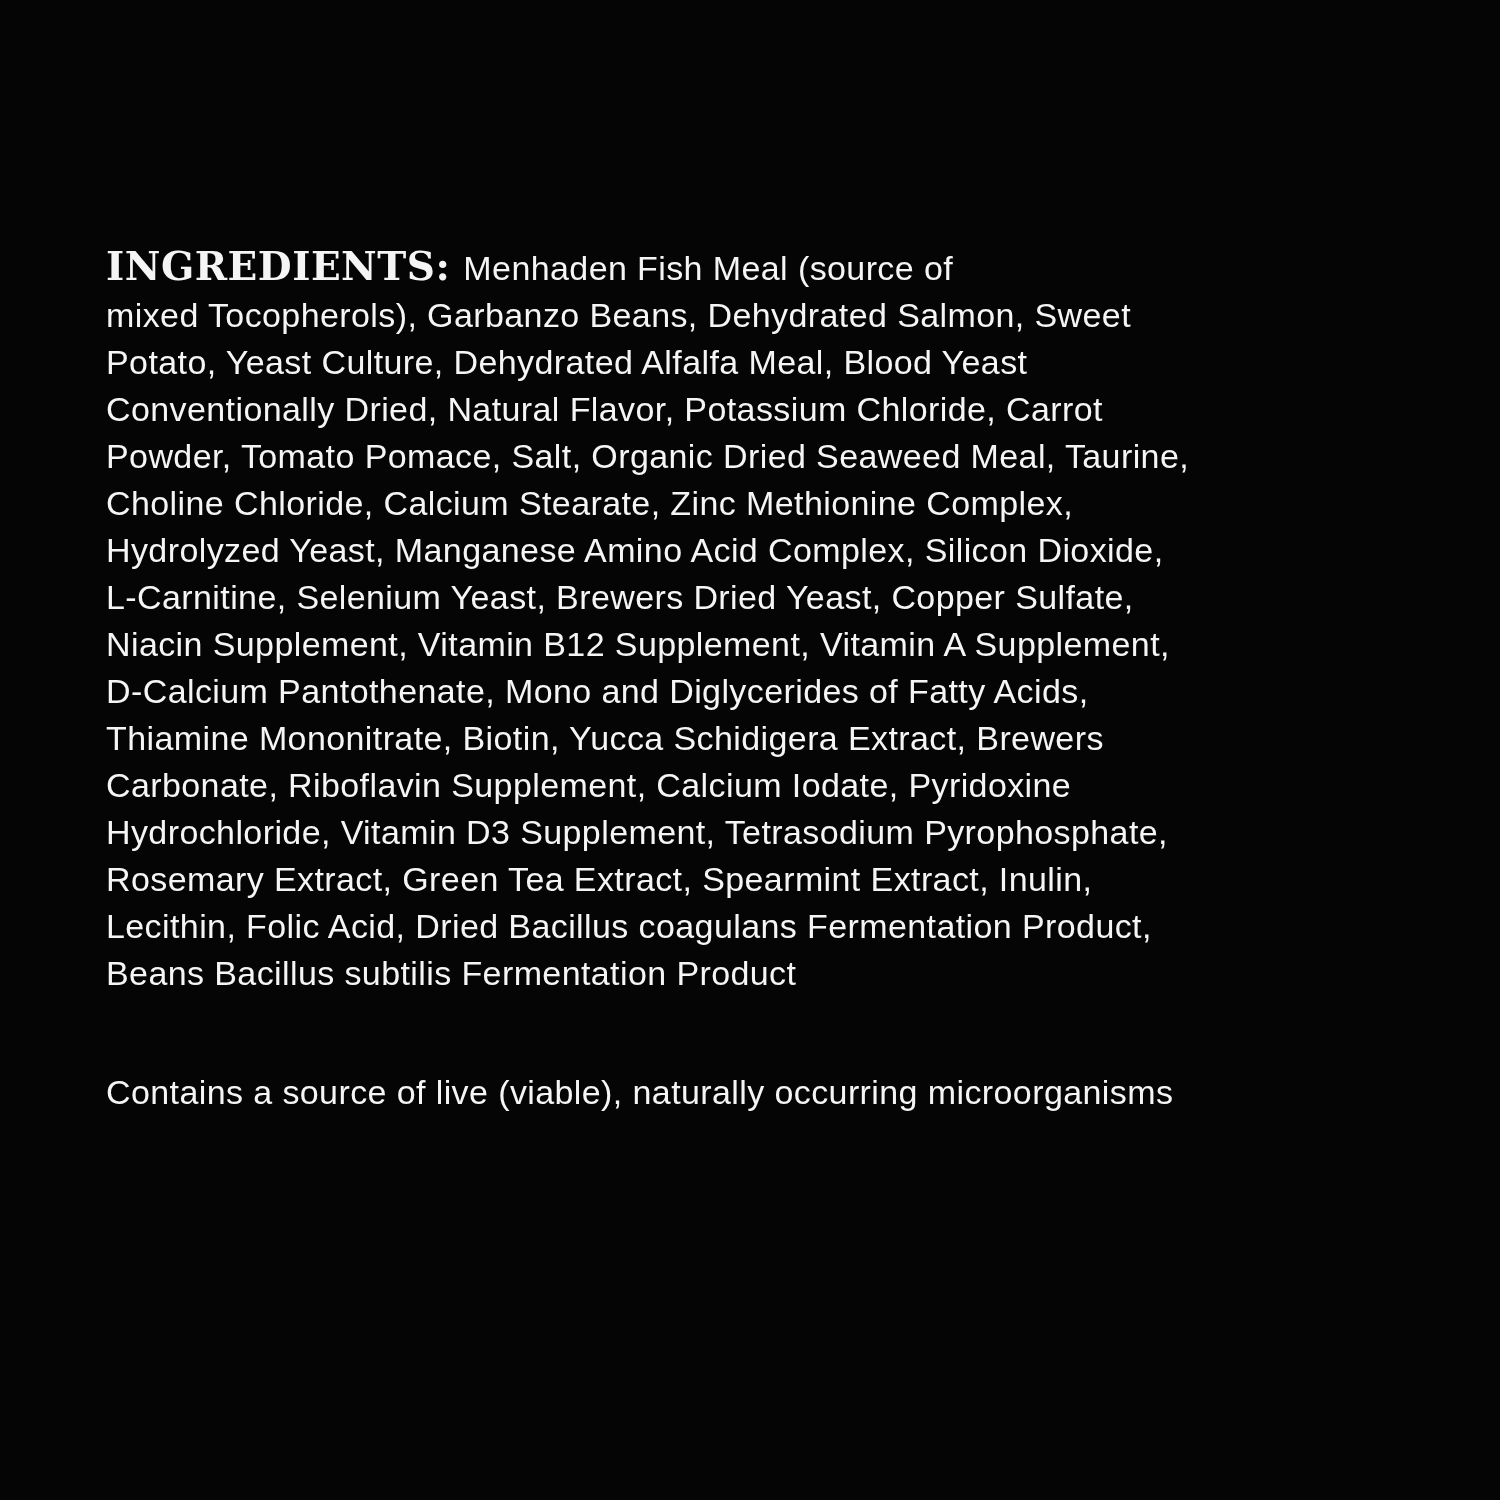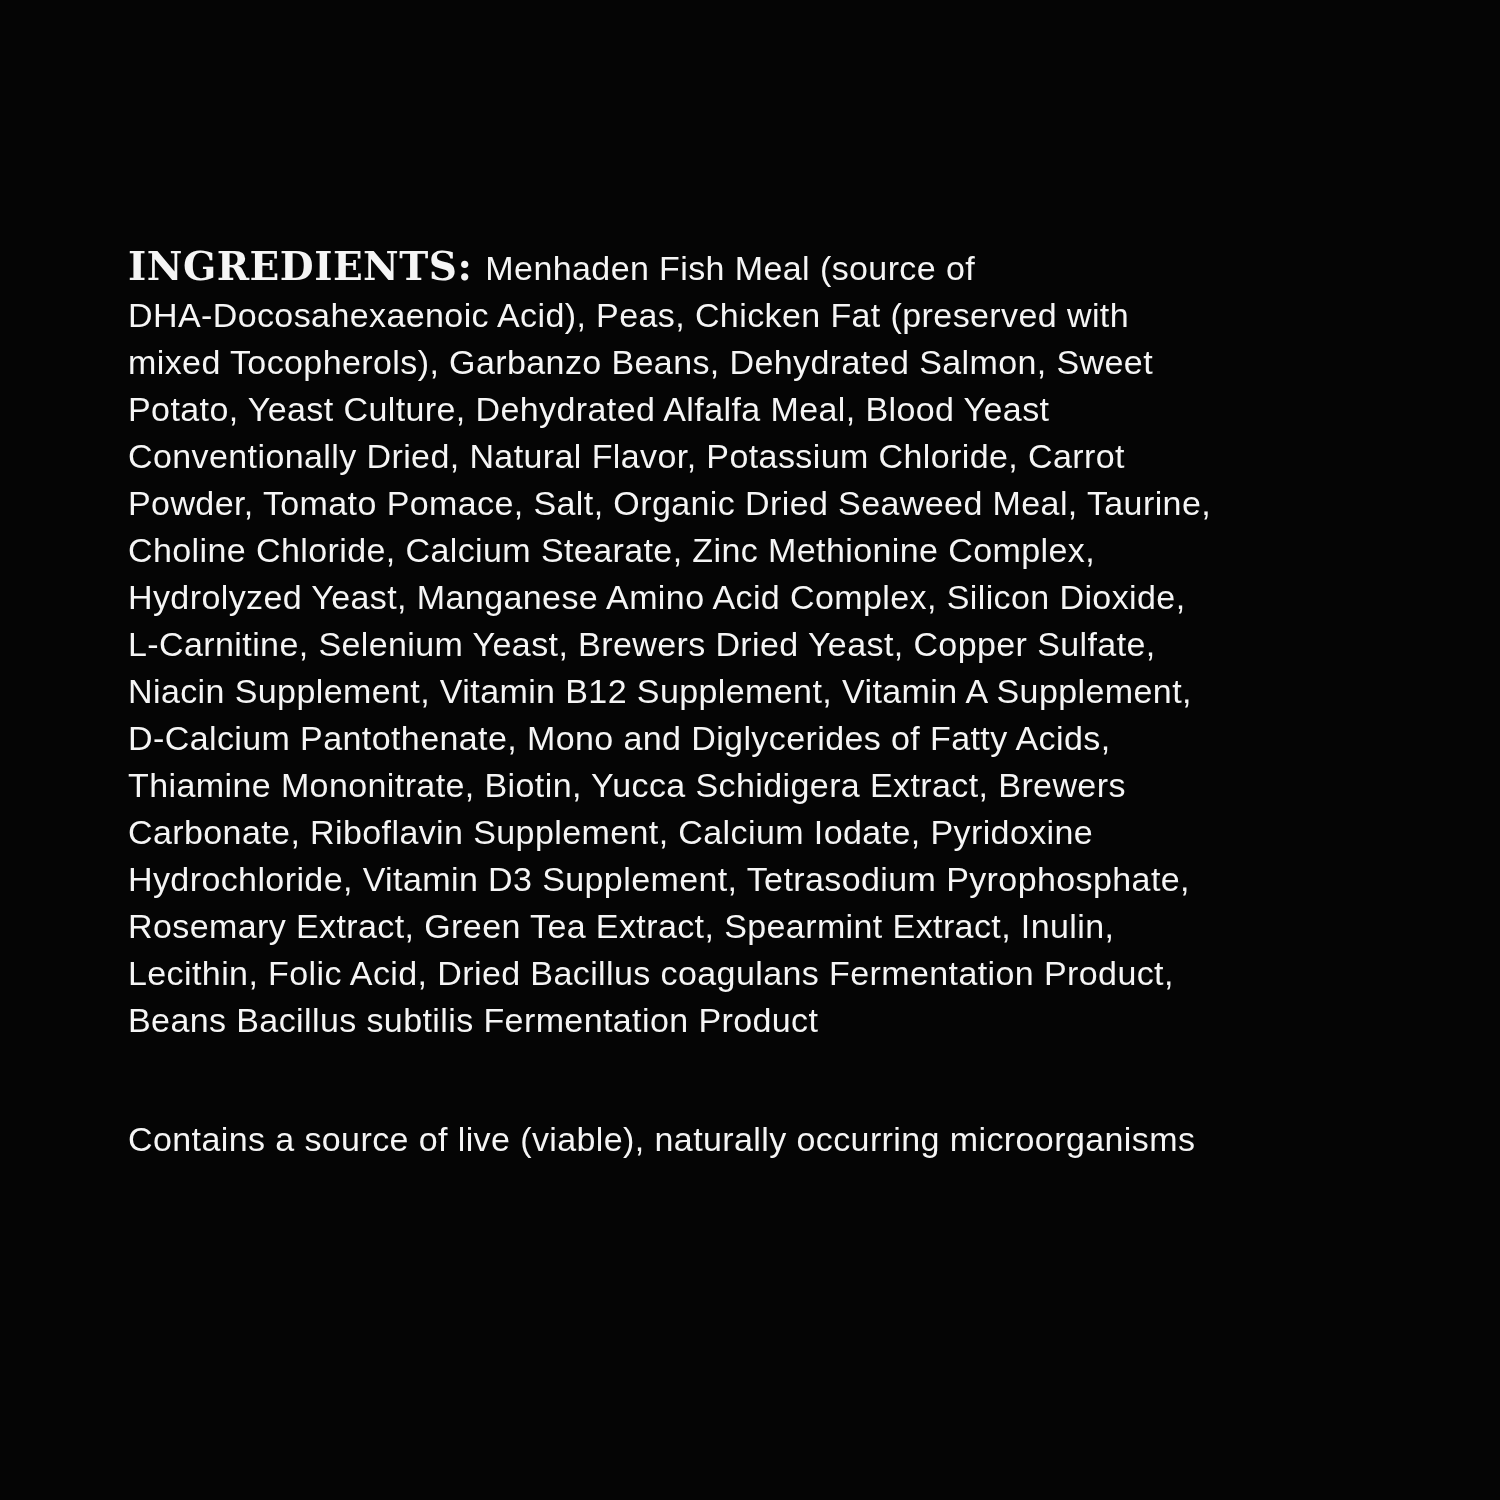--- a/index.html
+++ b/index.html
@@ -12,21 +12,21 @@
   }
   body {
     width: 1500px;
     height: 1500px;
     background: var(--bg);
     position: relative;
     overflow: hidden;
   }
   .label-panel {
     position: absolute;
-    left: 128px;
+    left: 106px;
     top: 243px;
     width: 1290px;
     color: var(--fg);
     font-family: "Liberation Sans", sans-serif;
     font-size: 34px;
     font-weight: 400;
     line-height: 47px;
     letter-spacing: 0.4px;
   }
   .line {
@@ -42,21 +42,20 @@
   .note {
     margin-top: 72px;
     white-space: pre;
   }
 </style>
 </head>
 <body>
 
 <div class="label-panel">
   <div class="line"><span class="heading">INGREDIENTS:</span><span>Menhaden Fish Meal (source of</span></div>
-  <div class="line">DHA-Docosahexaenoic Acid), Peas, Chicken Fat (preserved with</div>
   <div class="line">mixed Tocopherols), Garbanzo Beans, Dehydrated Salmon, Sweet</div>
   <div class="line">Potato, Yeast Culture, Dehydrated Alfalfa Meal, Blood Yeast</div>
   <div class="line">Conventionally Dried, Natural Flavor, Potassium Chloride, Carrot</div>
   <div class="line">Powder, Tomato Pomace, Salt, Organic Dried Seaweed Meal, Taurine,</div>
   <div class="line">Choline Chloride, Calcium Stearate, Zinc Methionine Complex,</div>
   <div class="line">Hydrolyzed Yeast, Manganese Amino Acid Complex, Silicon Dioxide,</div>
   <div class="line">L-Carnitine, Selenium Yeast, Brewers Dried Yeast, Copper Sulfate,</div>
   <div class="line">Niacin Supplement, Vitamin B12 Supplement, Vitamin A Supplement,</div>
   <div class="line">D-Calcium Pantothenate, Mono and Diglycerides of Fatty Acids,</div>
   <div class="line">Thiamine Mononitrate, Biotin, Yucca Schidigera Extract, Brewers</div>

